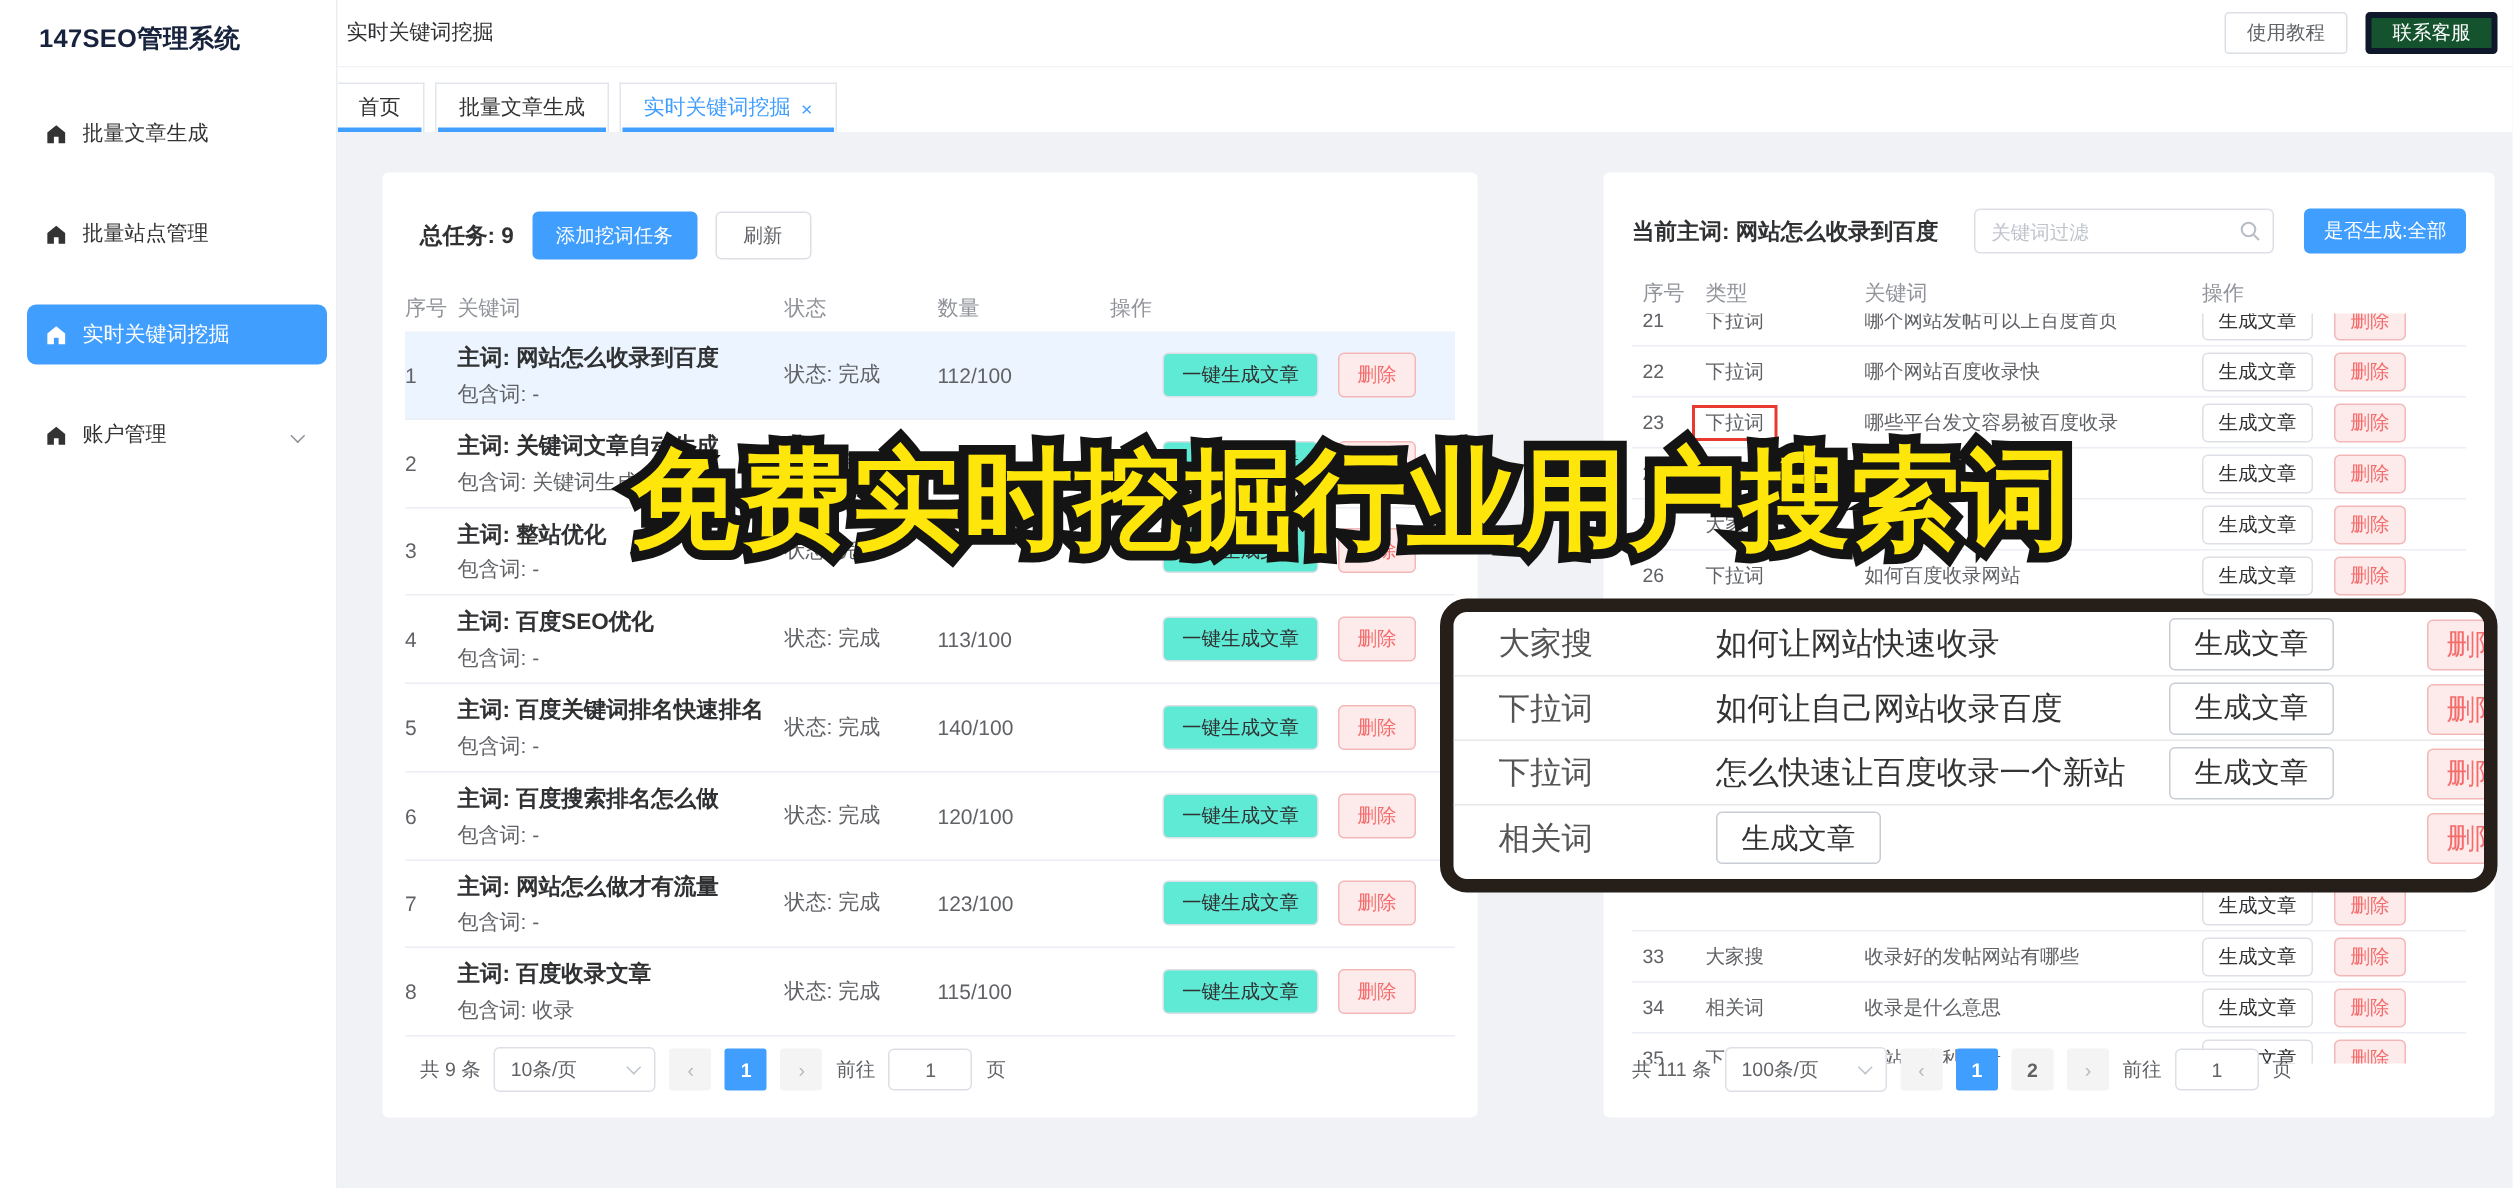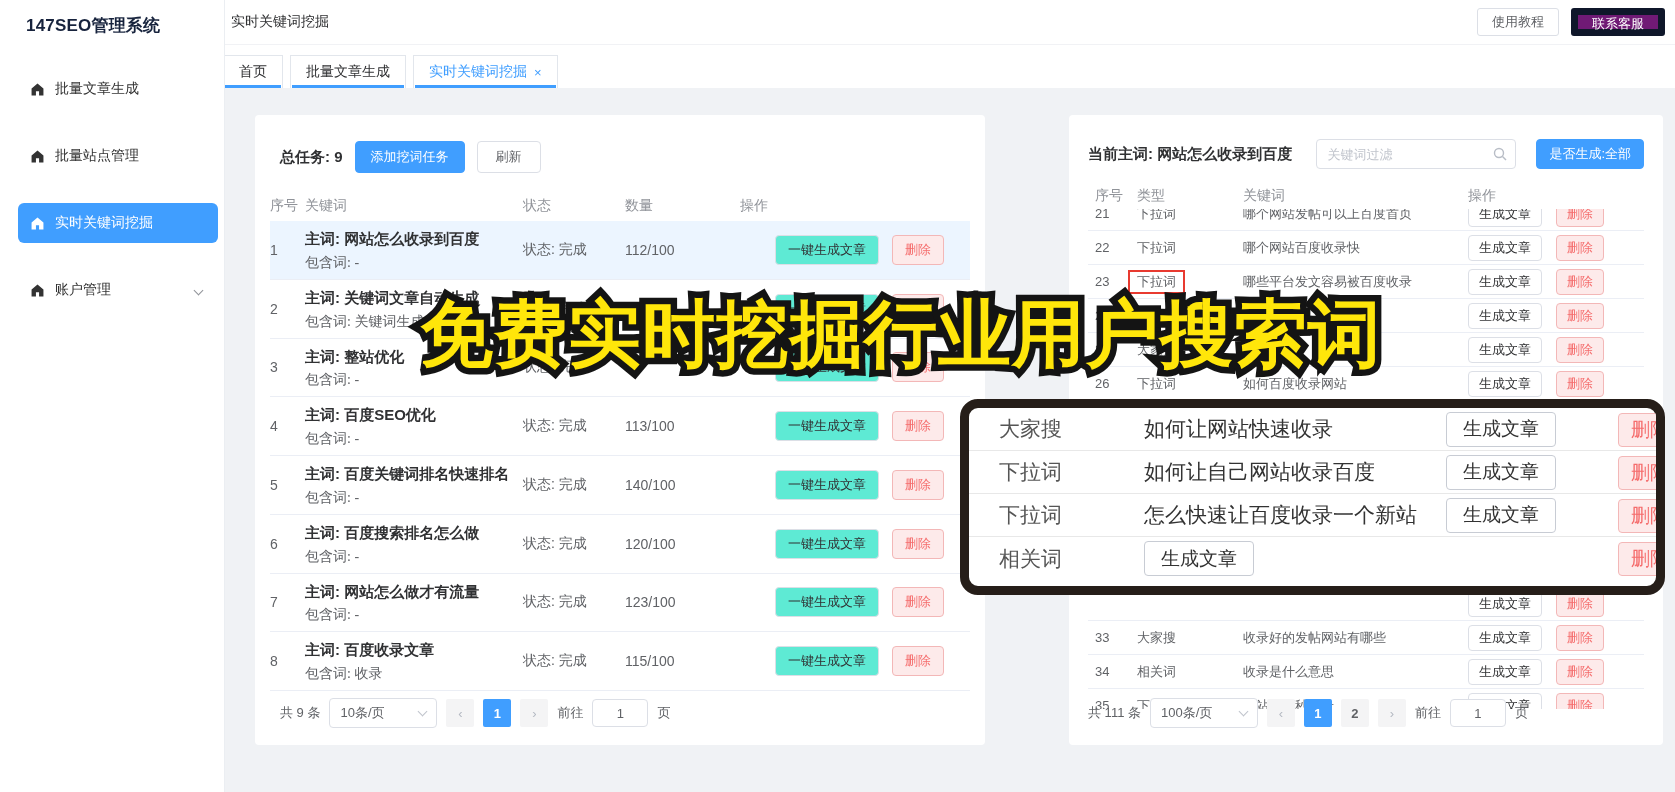--- a/index.html
+++ b/index.html
@@ -22,21 +22,21 @@
   .chev { width:7px; height:7px; border-right:1.5px solid #909399; border-bottom:1.5px solid #909399;
     transform:rotate(45deg); margin-left:auto; margin-right:4px; }
 
   
   .topbar { position:absolute; left:215px; top:0; right:0; height:45px; background:#fff;
     border-bottom:1px solid #f1f2f5; display:flex; align-items:center; padding:0 10px 0 16px; z-index:4; }
   .breadcrumb { font-size:14px; color:#303133; }
   .topbar-actions { margin-left:auto; display:flex; gap:12px; }
   .btn-plain { height:28px; padding:0 14px; background:#fff; border:1px solid #dcdfe6;
     border-radius:3px; font-size:13px; color:#606266; }
-  .btn-green { height:28px; padding:0 14px; background:#701a75; border:7px solid #0f172a;
+  .btn-green { height:28px; padding:0 14px; background:#14532d; border:4px solid #0f172a;
     border-radius:3px; font-size:13px; color:#fff; }
 
   
   .tabbar { position:absolute; left:215px; top:45px; right:0; height:43px; background:#fff;
     display:flex; align-items:flex-end; padding-left:8px; gap:7px; z-index:4; }
   .tab { position:relative; height:33px; display:flex; align-items:center; gap:7px; padding:0 15px;
     border:1px solid #e2e6ec; border-bottom:none; background:#fff; font-size:14px; color:#303133; cursor:pointer; }
   .tab::after { content:""; position:absolute; left:1px; right:1px; bottom:0; height:3px; background:#409EFF; }
   .tab.active { color:#409EFF; }
   .tab-close { color:#409EFF; font-size:13px; line-height:1; }
@@ -53,21 +53,21 @@
   .btn-blue { height:32px; padding:0 15px; background:#409EFF; border:1px solid #409EFF;
     border-radius:4px; font-size:13px; color:#fff; }
   .btn-refresh { height:32px; padding:0 18px; background:#fff; border:1px solid #dcdfe6;
     border-radius:4px; font-size:13px; color:#606266; }
 
   .lhead, .lrow { display:grid; grid-template-columns:35px 218px 102px 115px 1fr; align-items:center; }
   .lhead { height:30px; font-size:14px; color:#909399; }
   .lrow { min-height:57px; padding:7px 0; border-bottom:1px solid #ebeef5; font-size:14px; color:#606266; cursor:pointer; }
   .lrow.hl { background:#ecf5ff; }
   .lrow .main { font-weight:bold; color:#303133; font-size:15px; line-height:1.45; padding-right:8px; }
-  .lrow .inc { margin-top:4px;font-family:Liberation Serif, serif; }
+  .lrow .inc { margin-top:4px; }
   .l-ops { display:flex; gap:13px; padding-left:35px; align-items:center; }
   .btn-gen { height:30px; padding:0 12px; background:#5eead4; border:1px solid #dcdfe6;
     border-radius:4px; font-size:13px; color:#303133; white-space:nowrap; }
   .btn-del { height:30px; padding:0 12px; background:#fdeaea; border:1px solid #f3b7b7;
     border-radius:4px; font-size:13px; color:#f56c6c; white-space:nowrap; }
 
   
   .rp-head { display:flex; align-items:center; margin:6px 0 14px; }
   .rp-title { font-size:15px; font-weight:bold; color:#303133; width:232px; }
   .rp-filter { position:relative; width:203px; height:30px; }

